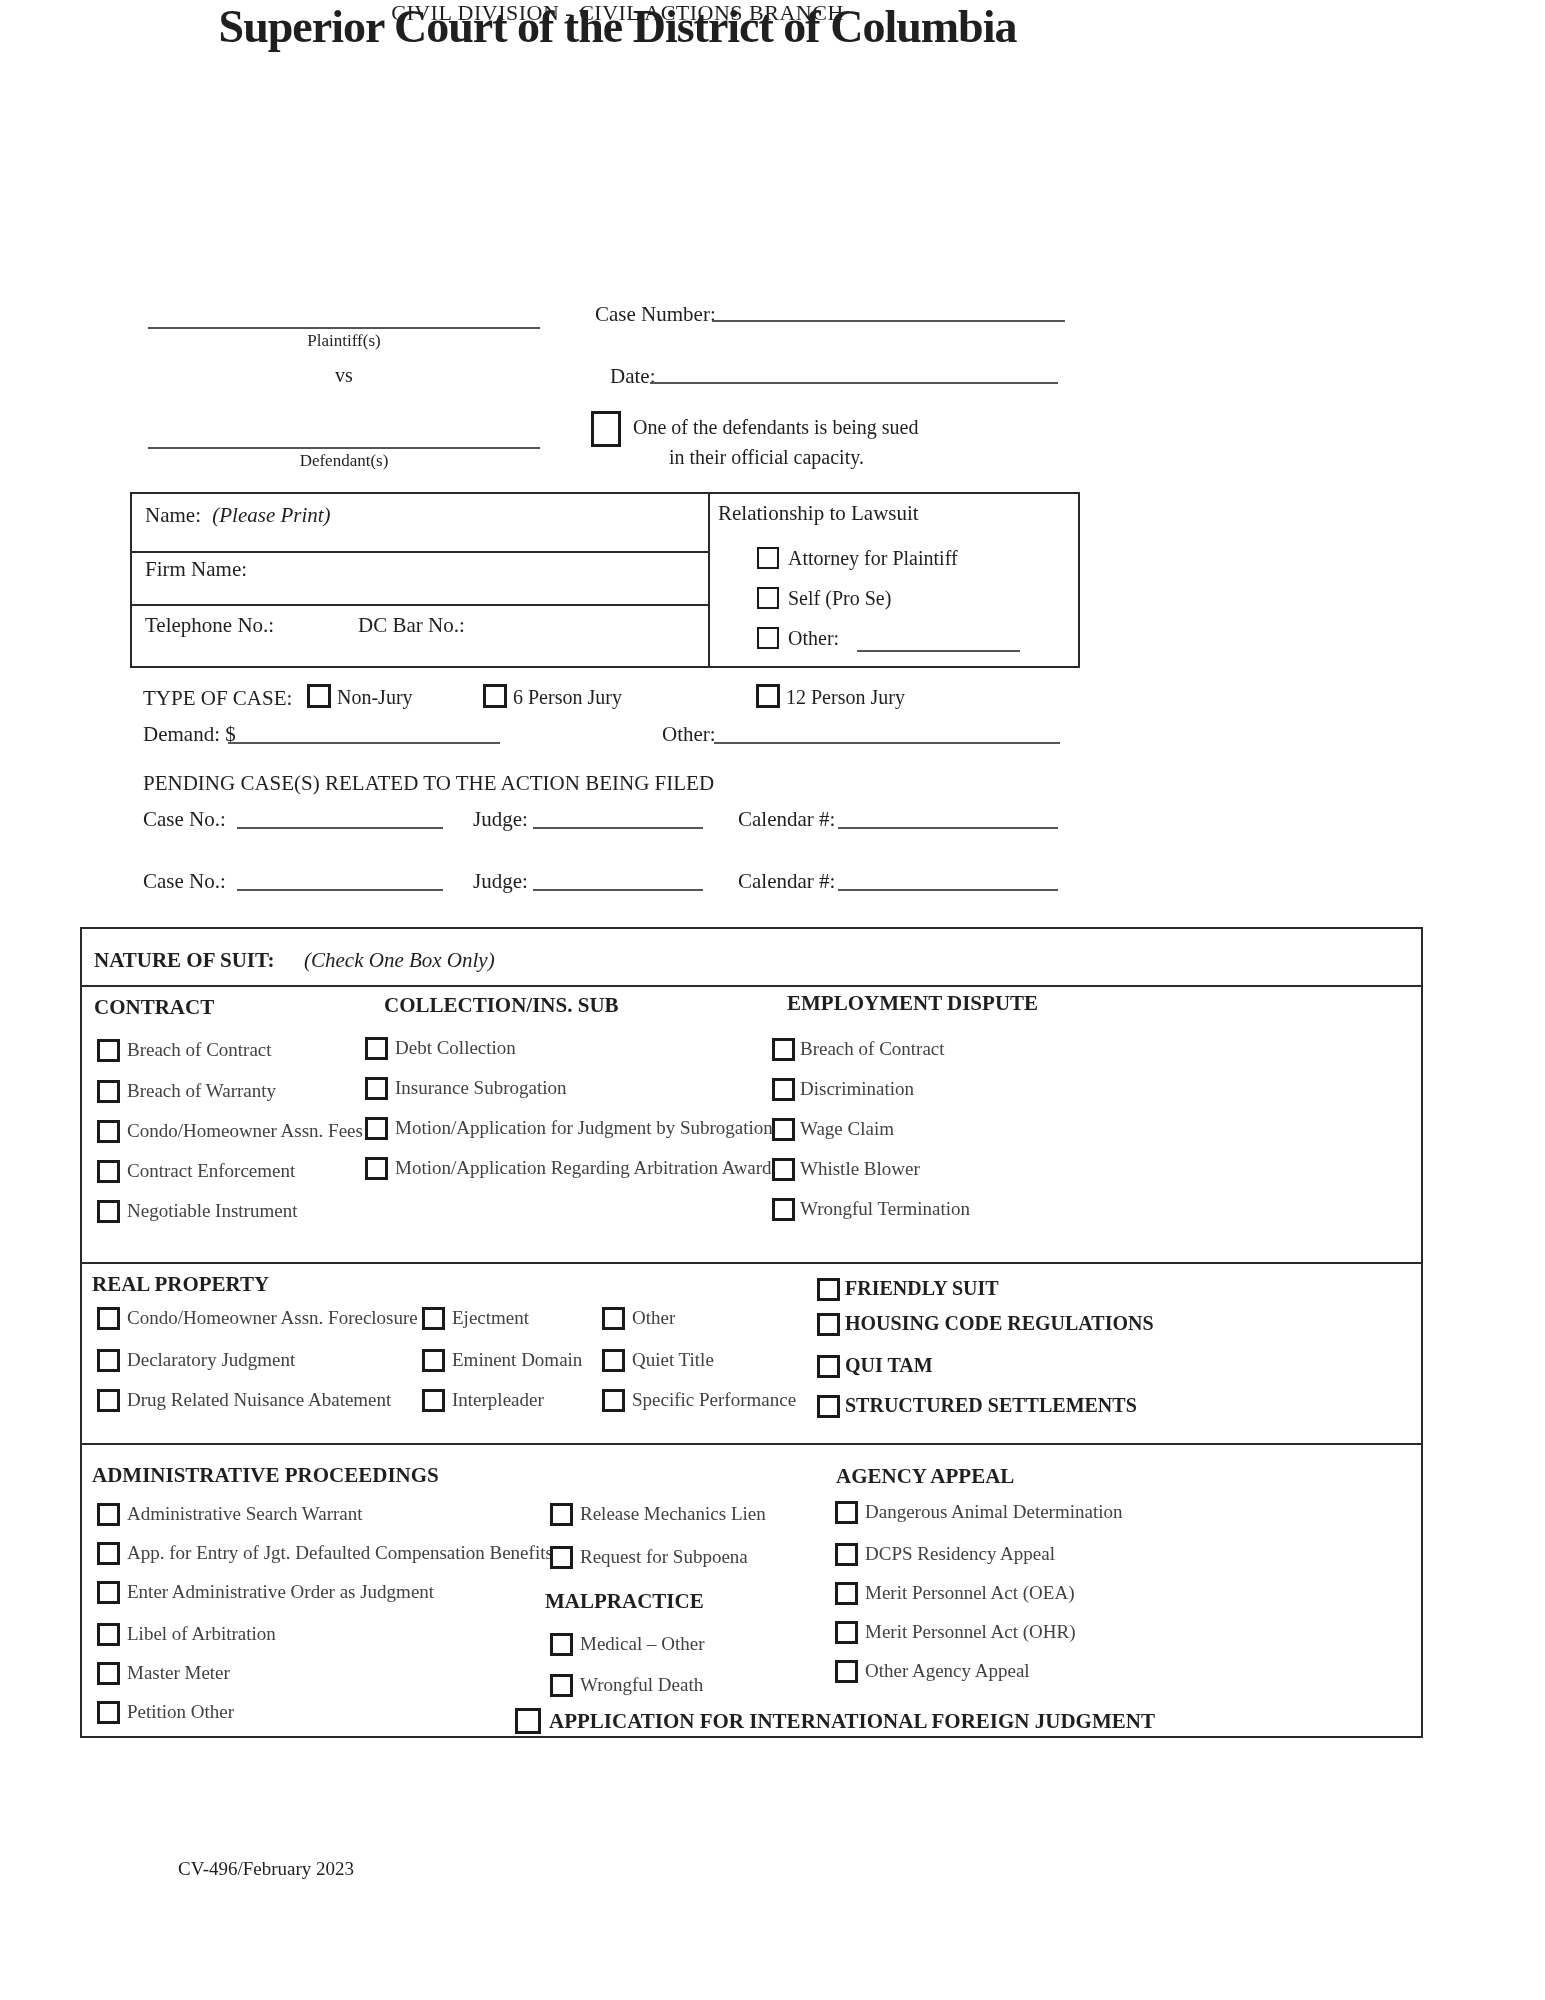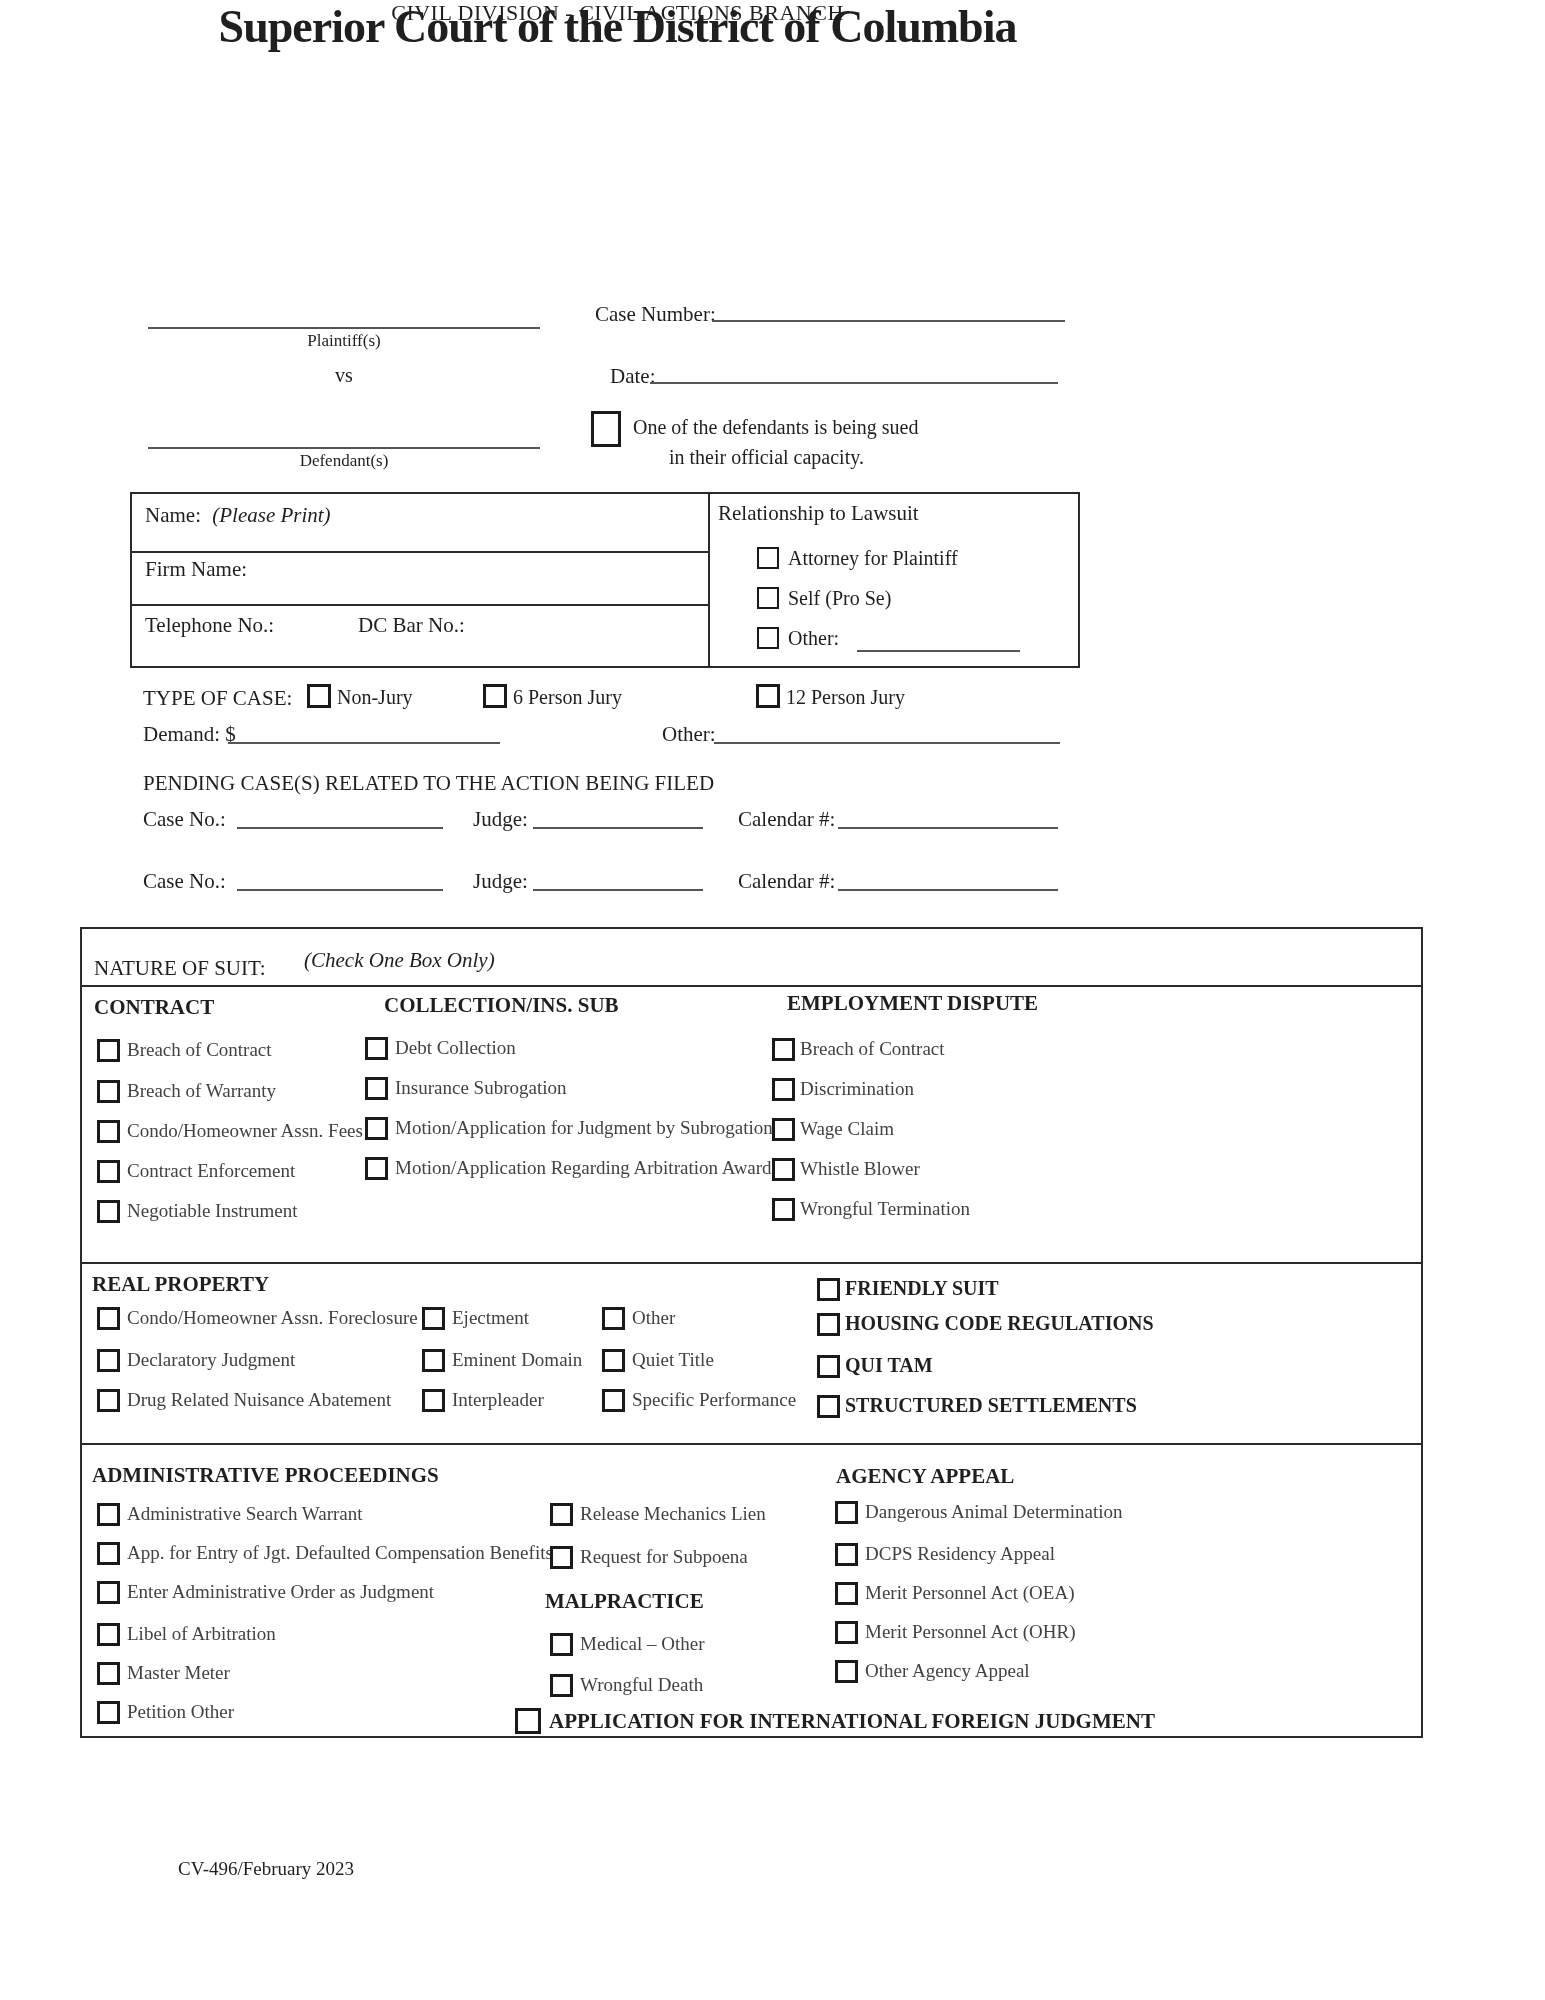--- a/index.html
+++ b/index.html
@@ -89,21 +89,21 @@
   <div class="line" style="left:838px;top:827px;width:220px;"></div>
 
   <div class="abs f21" style="left:143px;top:869px;">Case No.:</div>
   <div class="line" style="left:237px;top:889px;width:206px;"></div>
   <div class="abs f21" style="left:473px;top:869px;">Judge:</div>
   <div class="line" style="left:533px;top:889px;width:170px;"></div>
   <div class="abs f21" style="left:738px;top:869px;">Calendar #:</div>
   <div class="line" style="left:838px;top:889px;width:220px;"></div>
 
   <div class="frame" style="left:80px;top:927px;width:1343px;height:811px;">
-    <div class="abs f21" style="left:12px;top:27px;">NATURE OF SUIT:</div>
+    <div class="abs f21" style="left:12px;top:19px;font-weight:bold;">NATURE OF SUIT:</div>
     <div class="abs f21 it" style="left:222px;top:19px;">(Check One Box Only)</div>
     <div class="boxline" style="left:0;top:56px;width:100%;"></div>
 
     <div class="abs f21 b" style="left:12px;top:66px;">CONTRACT</div>
     <span class="cb" style="left:15px;top:110px;"></span>
     <div class="abs f19 g" style="left:45px;top:110px;">Breach of Contract</div>
     <span class="cb" style="left:15px;top:151px;"></span>
     <div class="abs f19 g" style="left:45px;top:151px;">Breach of Warranty</div>
     <span class="cb" style="left:15px;top:191px;"></span>
     <div class="abs f19 g" style="left:45px;top:191px;">Condo/Homeowner Assn. Fees</div>

